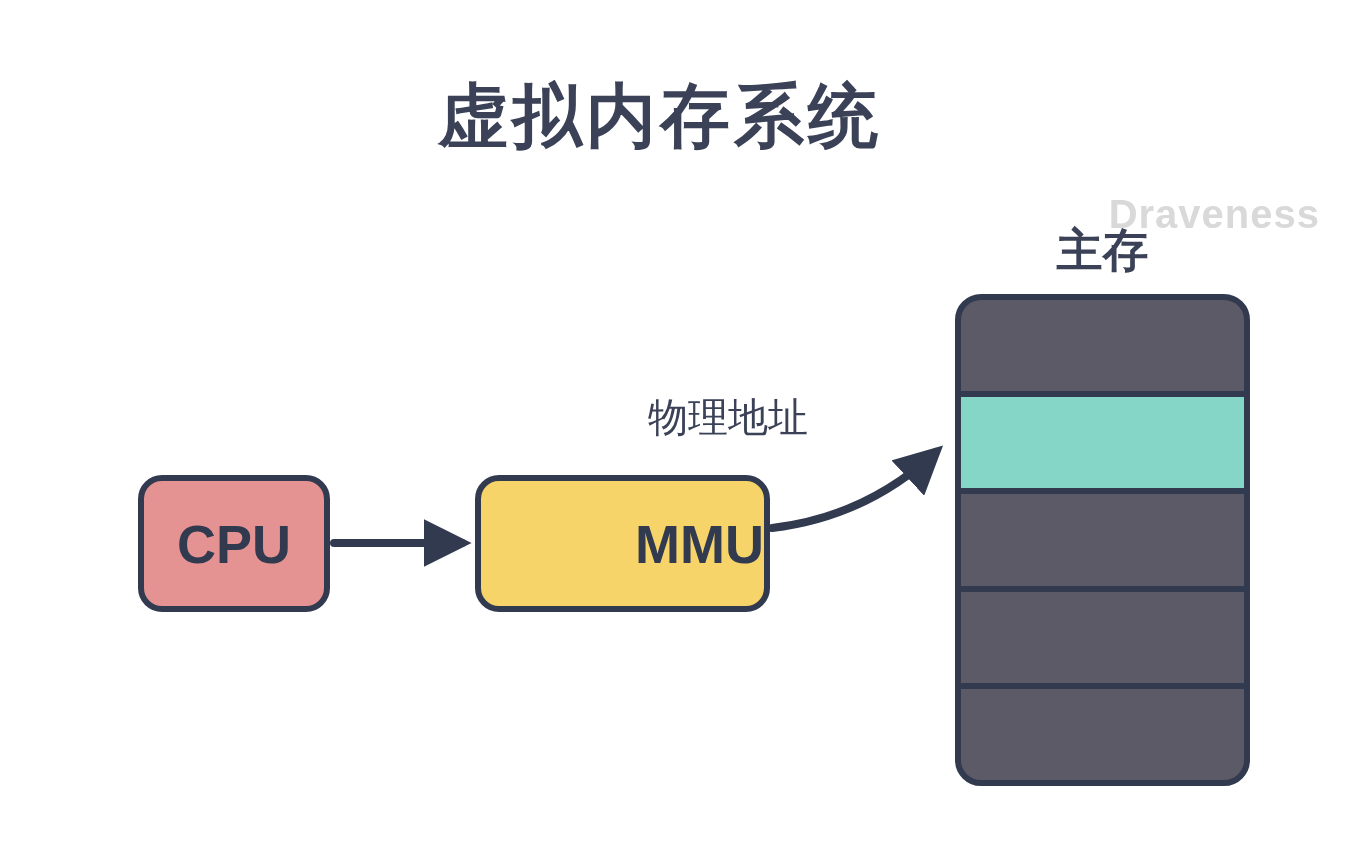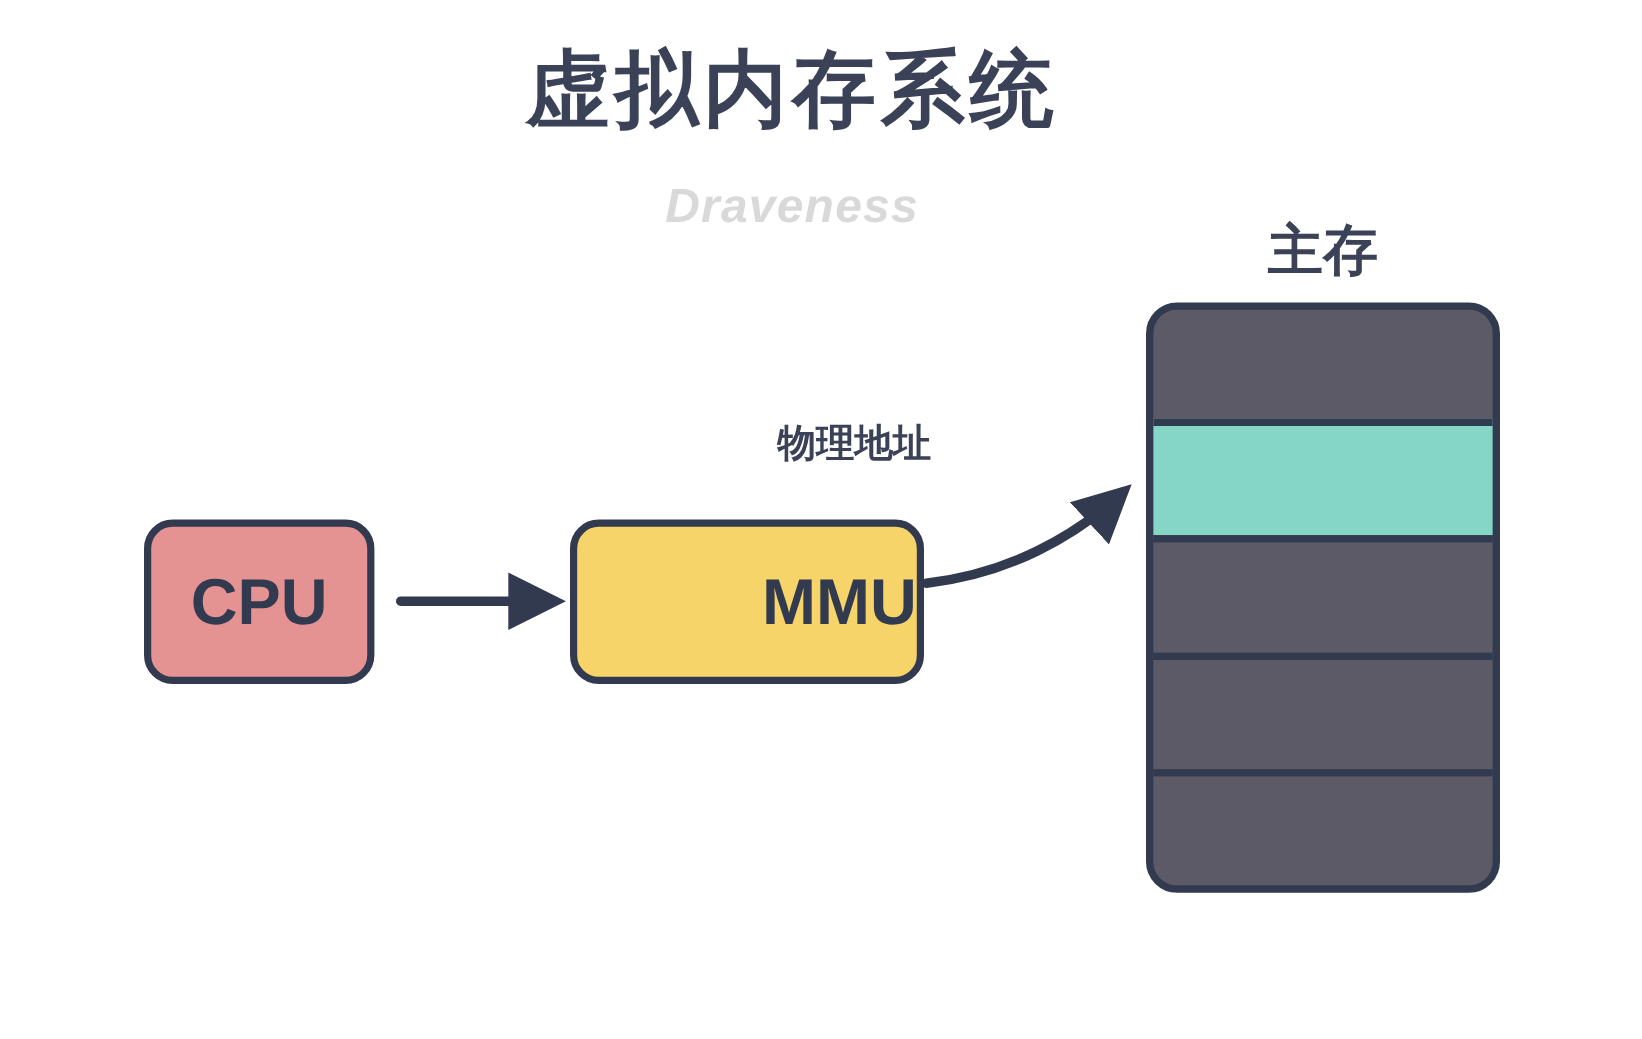--- a/index.html
+++ b/index.html
@@ -16,43 +16,43 @@
   body {
     font-family: "Liberation Sans", "DejaVu Sans", sans-serif;
     background: #ffffff;
   }
   .canvas {
     position: relative;
     width: 1368px;
     height: 794px;
     background: #ffffff;
     overflow: hidden;
+    margin-top: 42px;
   }
   .diagram-title {
     position: absolute;
     top: 28px;
     left: 0;
     width: 1320px;
     text-align: center;
     font-size: 70px;
     font-weight: 800;
     color: var(--title-ink);
     letter-spacing: 4px;
   }
   .watermark {
     position: absolute;
     top: 150px;
     left: 0;
     width: 1320px;
-    text-align: center;
+    text-align: right;
     font-size: 40px;
     font-weight: 800;
     color: var(--watermark);
     letter-spacing: 1px;
-    font-style: italic;
   }
   .memory-label {
     position: absolute;
     top: 178px;
     left: 955px;
     width: 295px;
     text-align: center;
     font-size: 46px;
     font-weight: 800;
     color: var(--title-ink);
@@ -62,38 +62,38 @@
     border: 6px solid var(--ink);
     border-radius: 24px;
     display: flex;
     align-items: center;
     justify-content: center;
     font-size: 54px;
     font-weight: 800;
     color: var(--ink);
   }
   .cpu-node {
-    left: 120px;
+    left: 138px;
     top: 433px;
     width: 192px;
     height: 137px;
     background: var(--cpu-fill);
   }
   .mmu-node {
     left: 475px;
     top: 433px;
     width: 295px;
     height: 137px;
     background: var(--mmu-fill);
     justify-content: flex-end;
   }
   .edge-label {
     position: absolute;
-    font-size: 32px;
-    font-weight: 700;
+    font-size: 40px;
+    font-weight: 400;
     color: var(--title-ink);
     white-space: nowrap;
   }
   .virtual-address-label { left: 283px; top: 590px; }
   .physical-address-label { left: 648px; top: 348px; }
   .memory-node {
     position: absolute;
     left: 955px;
     top: 252px;
     width: 295px;

